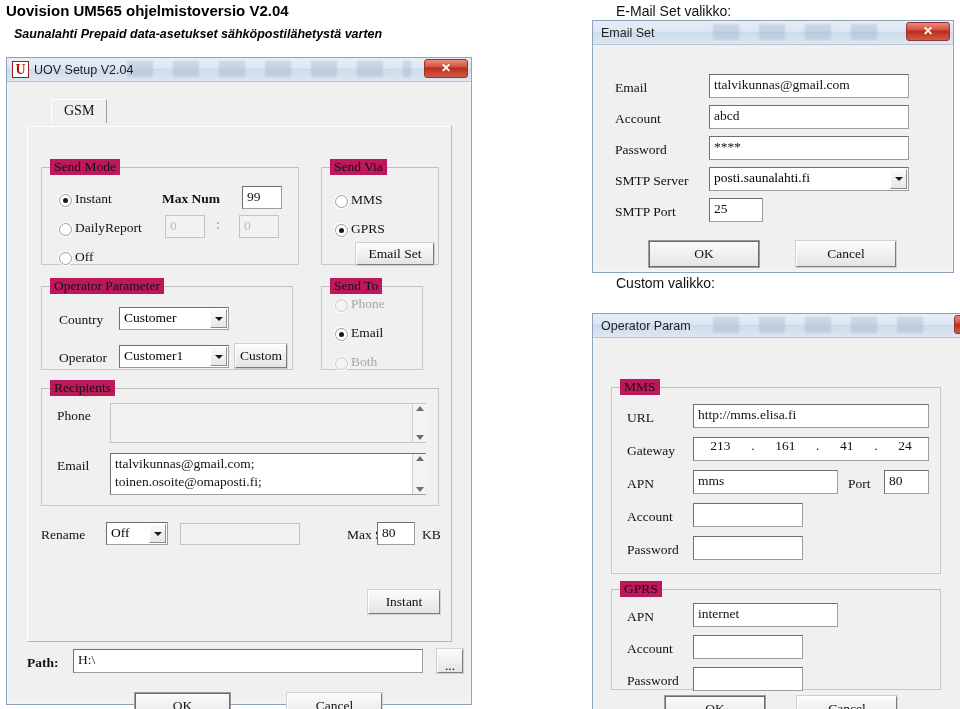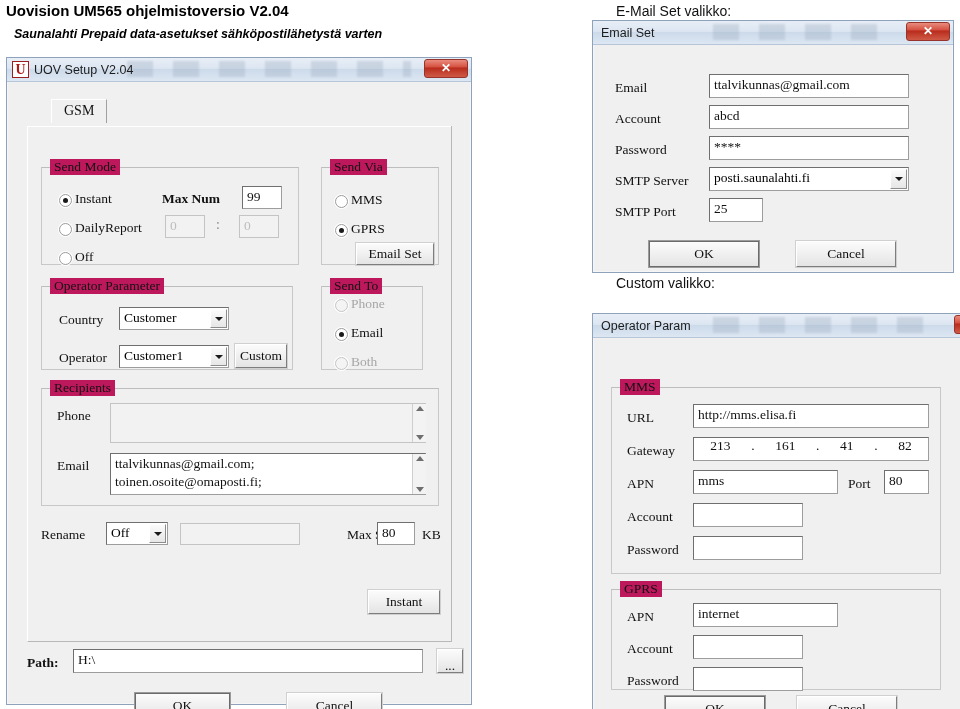--- a/index.html
+++ b/index.html
@@ -455,21 +455,21 @@
       <div class="tbox" style="left:100px; top:66px; width:236px; height:24px;">http://mms.elisa.fi</div>
 
       <div class="lbl" style="left:34px; top:105px;">Gateway</div>
       <div class="ipbox" style="left:100px; top:99px; width:236px; height:24px;">
         <span>213</span>
         <span>.</span>
         <span>161</span>
         <span>.</span>
         <span>41</span>
         <span>.</span>
-        <span>82</span>
+        <span>24</span>
       </div>
 
       <div class="lbl" style="left:34px; top:138px;">APN</div>
       <div class="tbox" style="left:100px; top:132px; width:145px; height:24px;">mms</div>
       <div class="lbl" style="left:255px; top:138px;">Port</div>
       <div class="tbox" style="left:291px; top:132px; width:45px; height:24px;">80</div>
 
       <div class="lbl" style="left:34px; top:171px;">Account</div>
       <div class="tbox" style="left:100px; top:165px; width:110px; height:24px;"></div>
 

